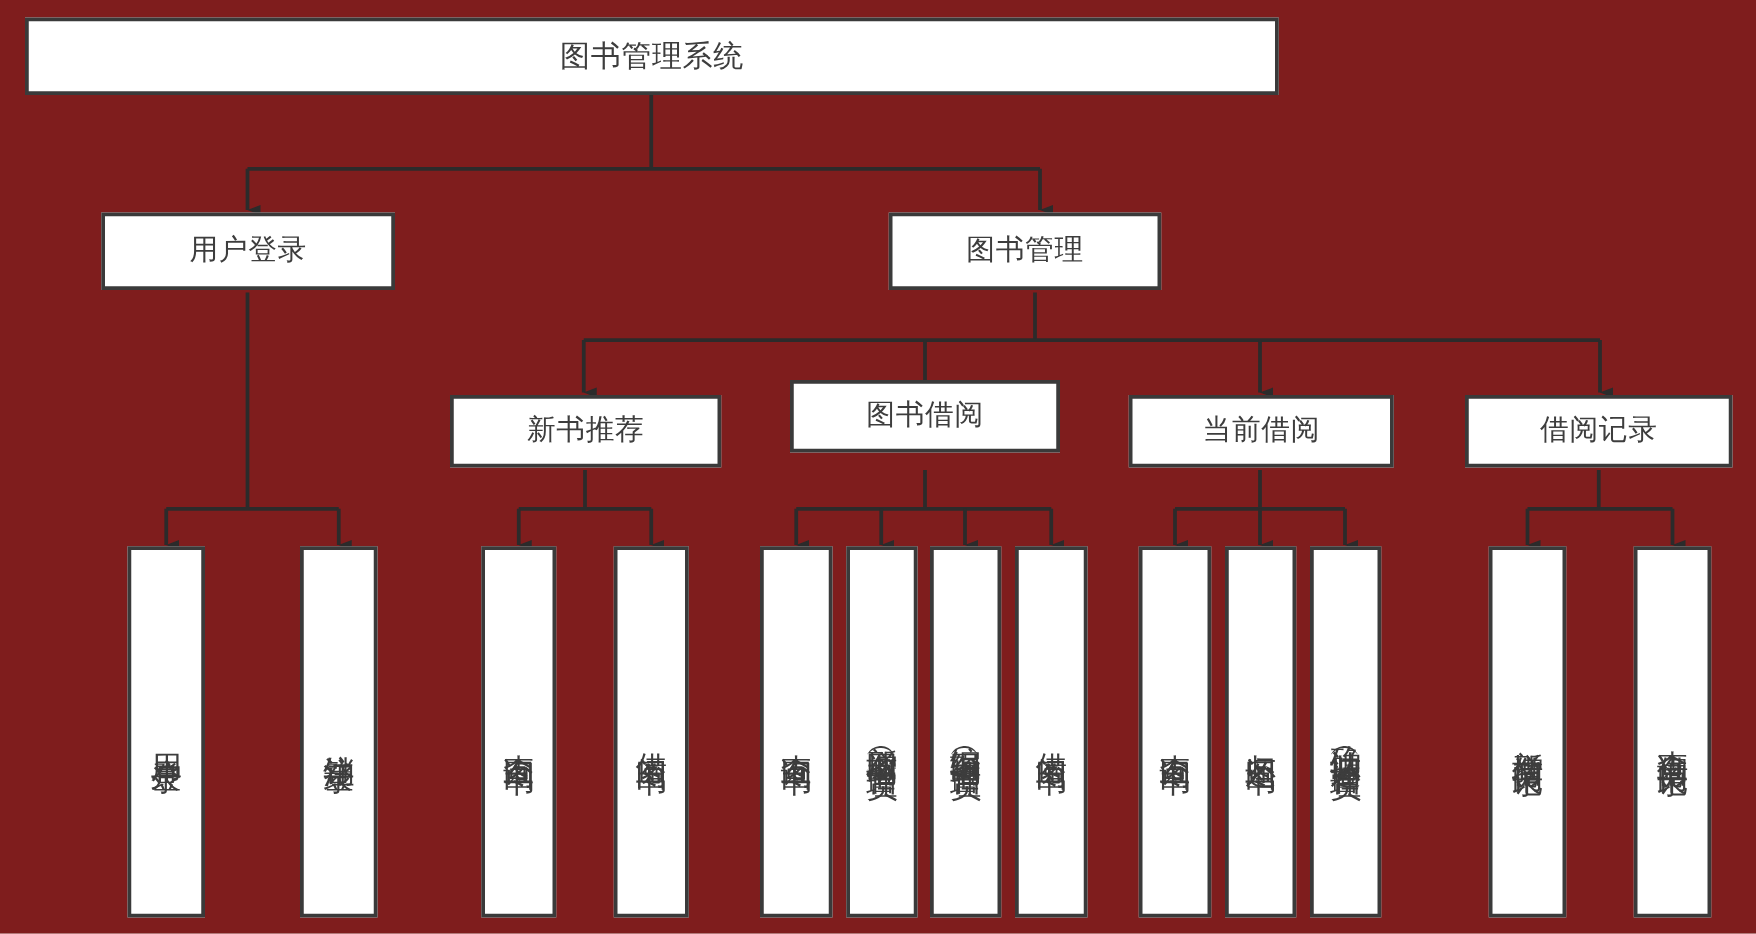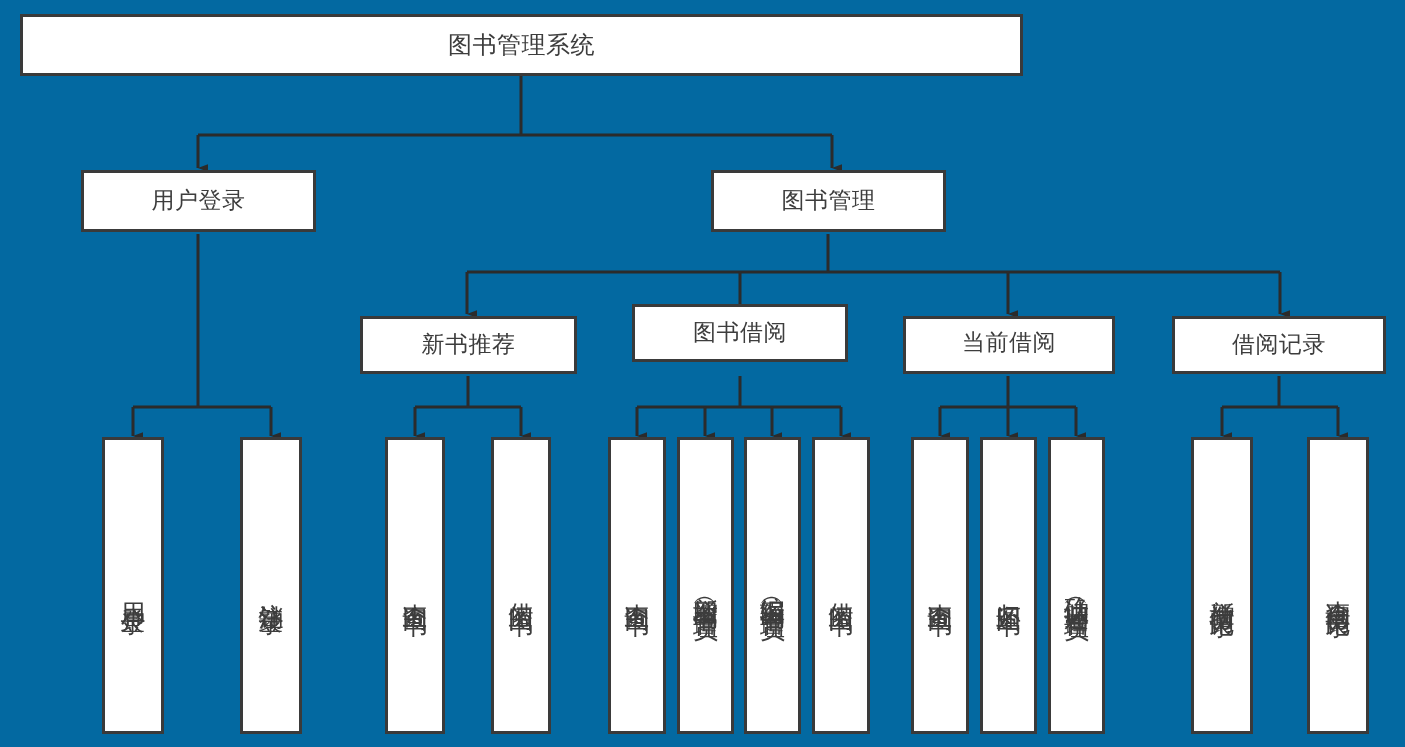--- a/index.html
+++ b/index.html
@@ -9,21 +9,21 @@
     background: #ffffff;
   }
   body {
     font-family: "DejaVu Sans", "Liberation Sans", sans-serif;
     color: #2b2b2b;
   }
   #canvas {
     position: relative;
     width: 1405px;
     height: 747px;
-    background: #0369a1;
+    background: #7f1d1d;
     overflow: hidden;
   }
   svg.edges {
     position: absolute;
     left: 0;
     top: 0;
     width: 1405px;
     height: 747px;
     pointer-events: none;
   }
@@ -138,33 +138,33 @@
   </svg>
 
   <div class="node h root" style="left:20px; top:14px; width:1003px; height:62px;">
     <span class="label">图书管理系统</span>
   </div>
 
   <div class="node h" style="left:81px; top:170px; width:235px; height:62px;">
     <span class="label">用户登录</span>
   </div>
 
-  <div class="node h" style="left:711px; top:170px; width:235px; height:62px;align-items:center;">
+  <div class="node h" style="left:711px; top:170px; width:218px; height:62px;align-items:center;">
     <span class="label">图书管理</span>
   </div>
 
   <div class="node h" style="left:360px; top:316px; width:217px; height:58px;">
     <span class="label">新书推荐</span>
   </div>
 
   <div class="node h" style="left:632px; top:304px; width:216px; height:58px;">
     <span class="label">图书借阅</span>
   </div>
 
-  <div class="node h" style="left:903px; top:316px; width:212px; height:58px;font-family:Liberation Mono, monospace;">
+  <div class="node h" style="left:903px; top:316px; width:212px; height:58px;">
     <span class="label">当前借阅</span>
   </div>
 
   <div class="node h" style="left:1172px; top:316px; width:214px; height:58px;">
     <span class="label">借阅记录</span>
   </div>
 
   <div class="node v" style="left:102px; top:437px; width:62px; height:297px;">
     <span class="label">用户登录</span>
   </div>

